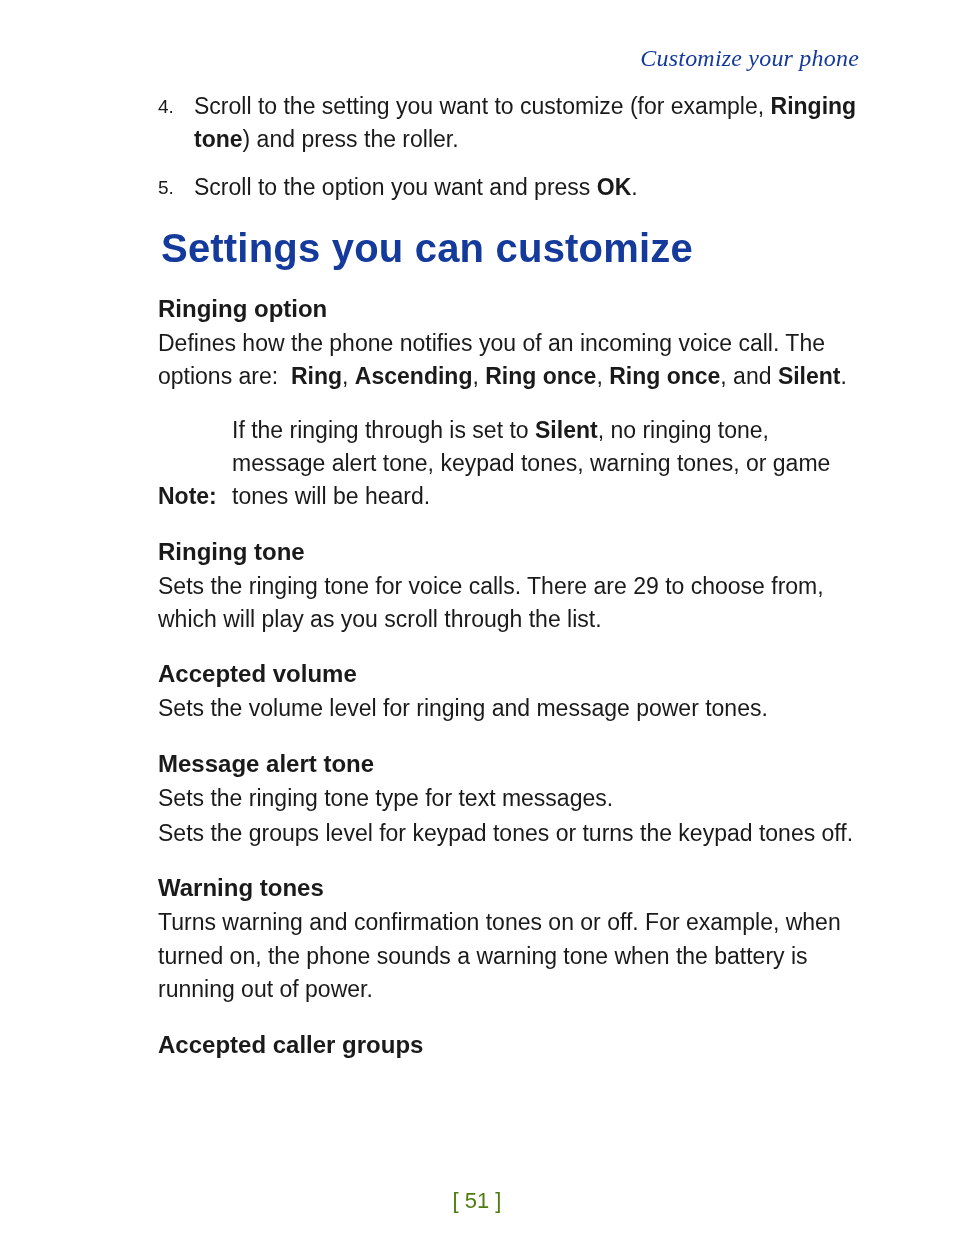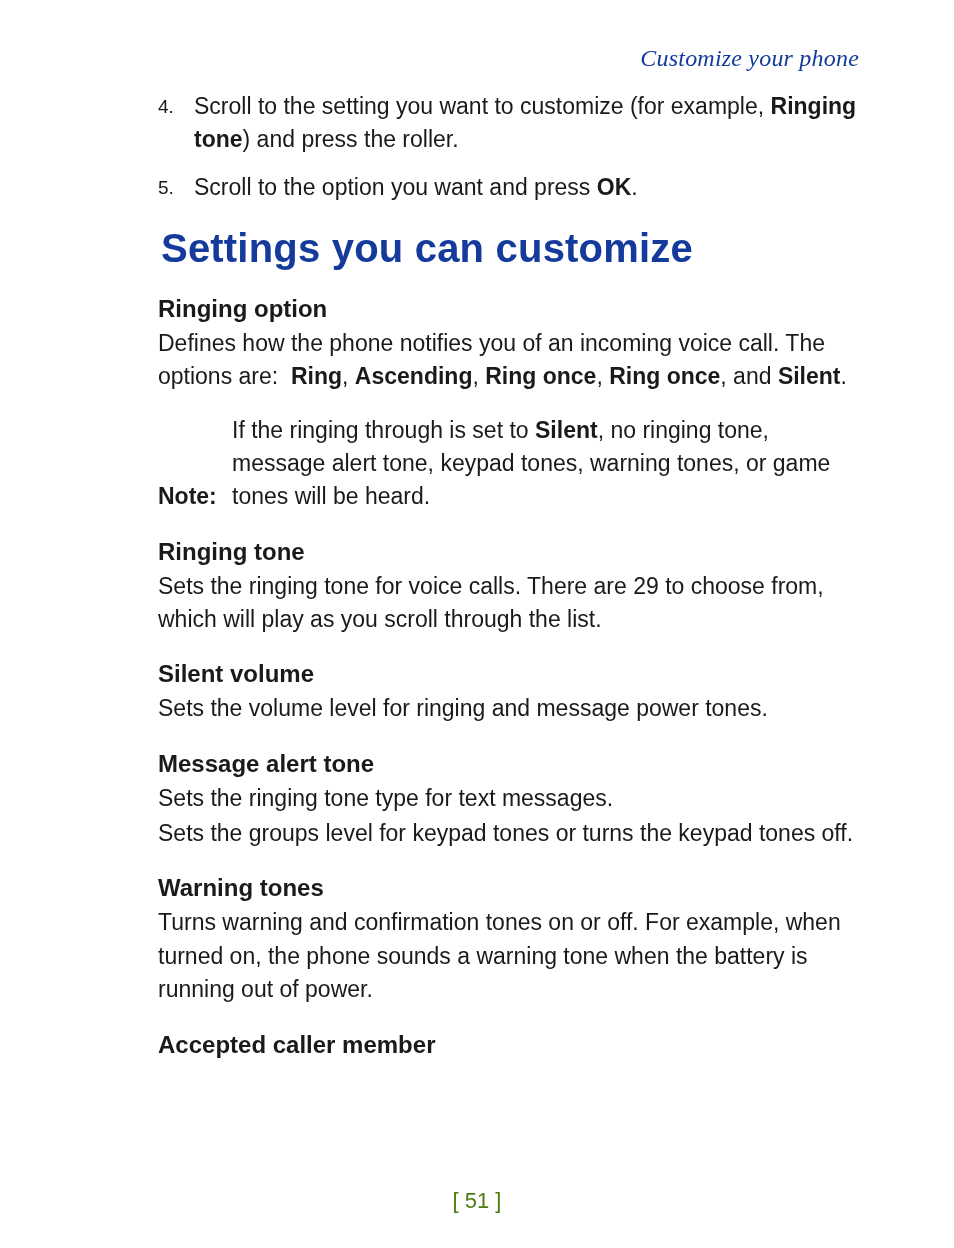--- a/index.html
+++ b/index.html
@@ -131,27 +131,27 @@
   <div class="note-row">
     <span class="note-label">Note:</span>
     <span class="note-body">
       <span>If the ringing through is set to </span><b>Silent</b><span>, no ringing tone, message alert tone, keypad tones, warning tones, or game tones will be heard.</span>
     </span>
   </div>
 
   <h2 class="sub">Ringing tone</h2>
   <p class="body">Sets the ringing tone for voice calls. There are 29 to choose from, which will play as you scroll through the list.</p>
 
-  <h2 class="sub">Silent volume</h2>
+  <h2 class="sub">Accepted volume</h2>
   <p class="body">Sets the volume level for ringing and message power tones.</p>
 
   <h2 class="sub">Message alert tone</h2>
   <p class="body">Sets the ringing tone type for text messages.</p>
 
   <p class="body">Sets the groups level for keypad tones or turns the keypad tones off.</p>
 
   <h2 class="sub">Warning tones</h2>
   <p class="body">Turns warning and confirmation tones on or off. For example, when turned on, the phone sounds a warning tone when the battery is running out of power.</p>
 
-  <h2 class="sub">Accepted caller member</h2>
+  <h2 class="sub">Accepted caller groups</h2>
 
   <div class="footer">[ 51 ]</div>
 </div>
 
 </body></html>

